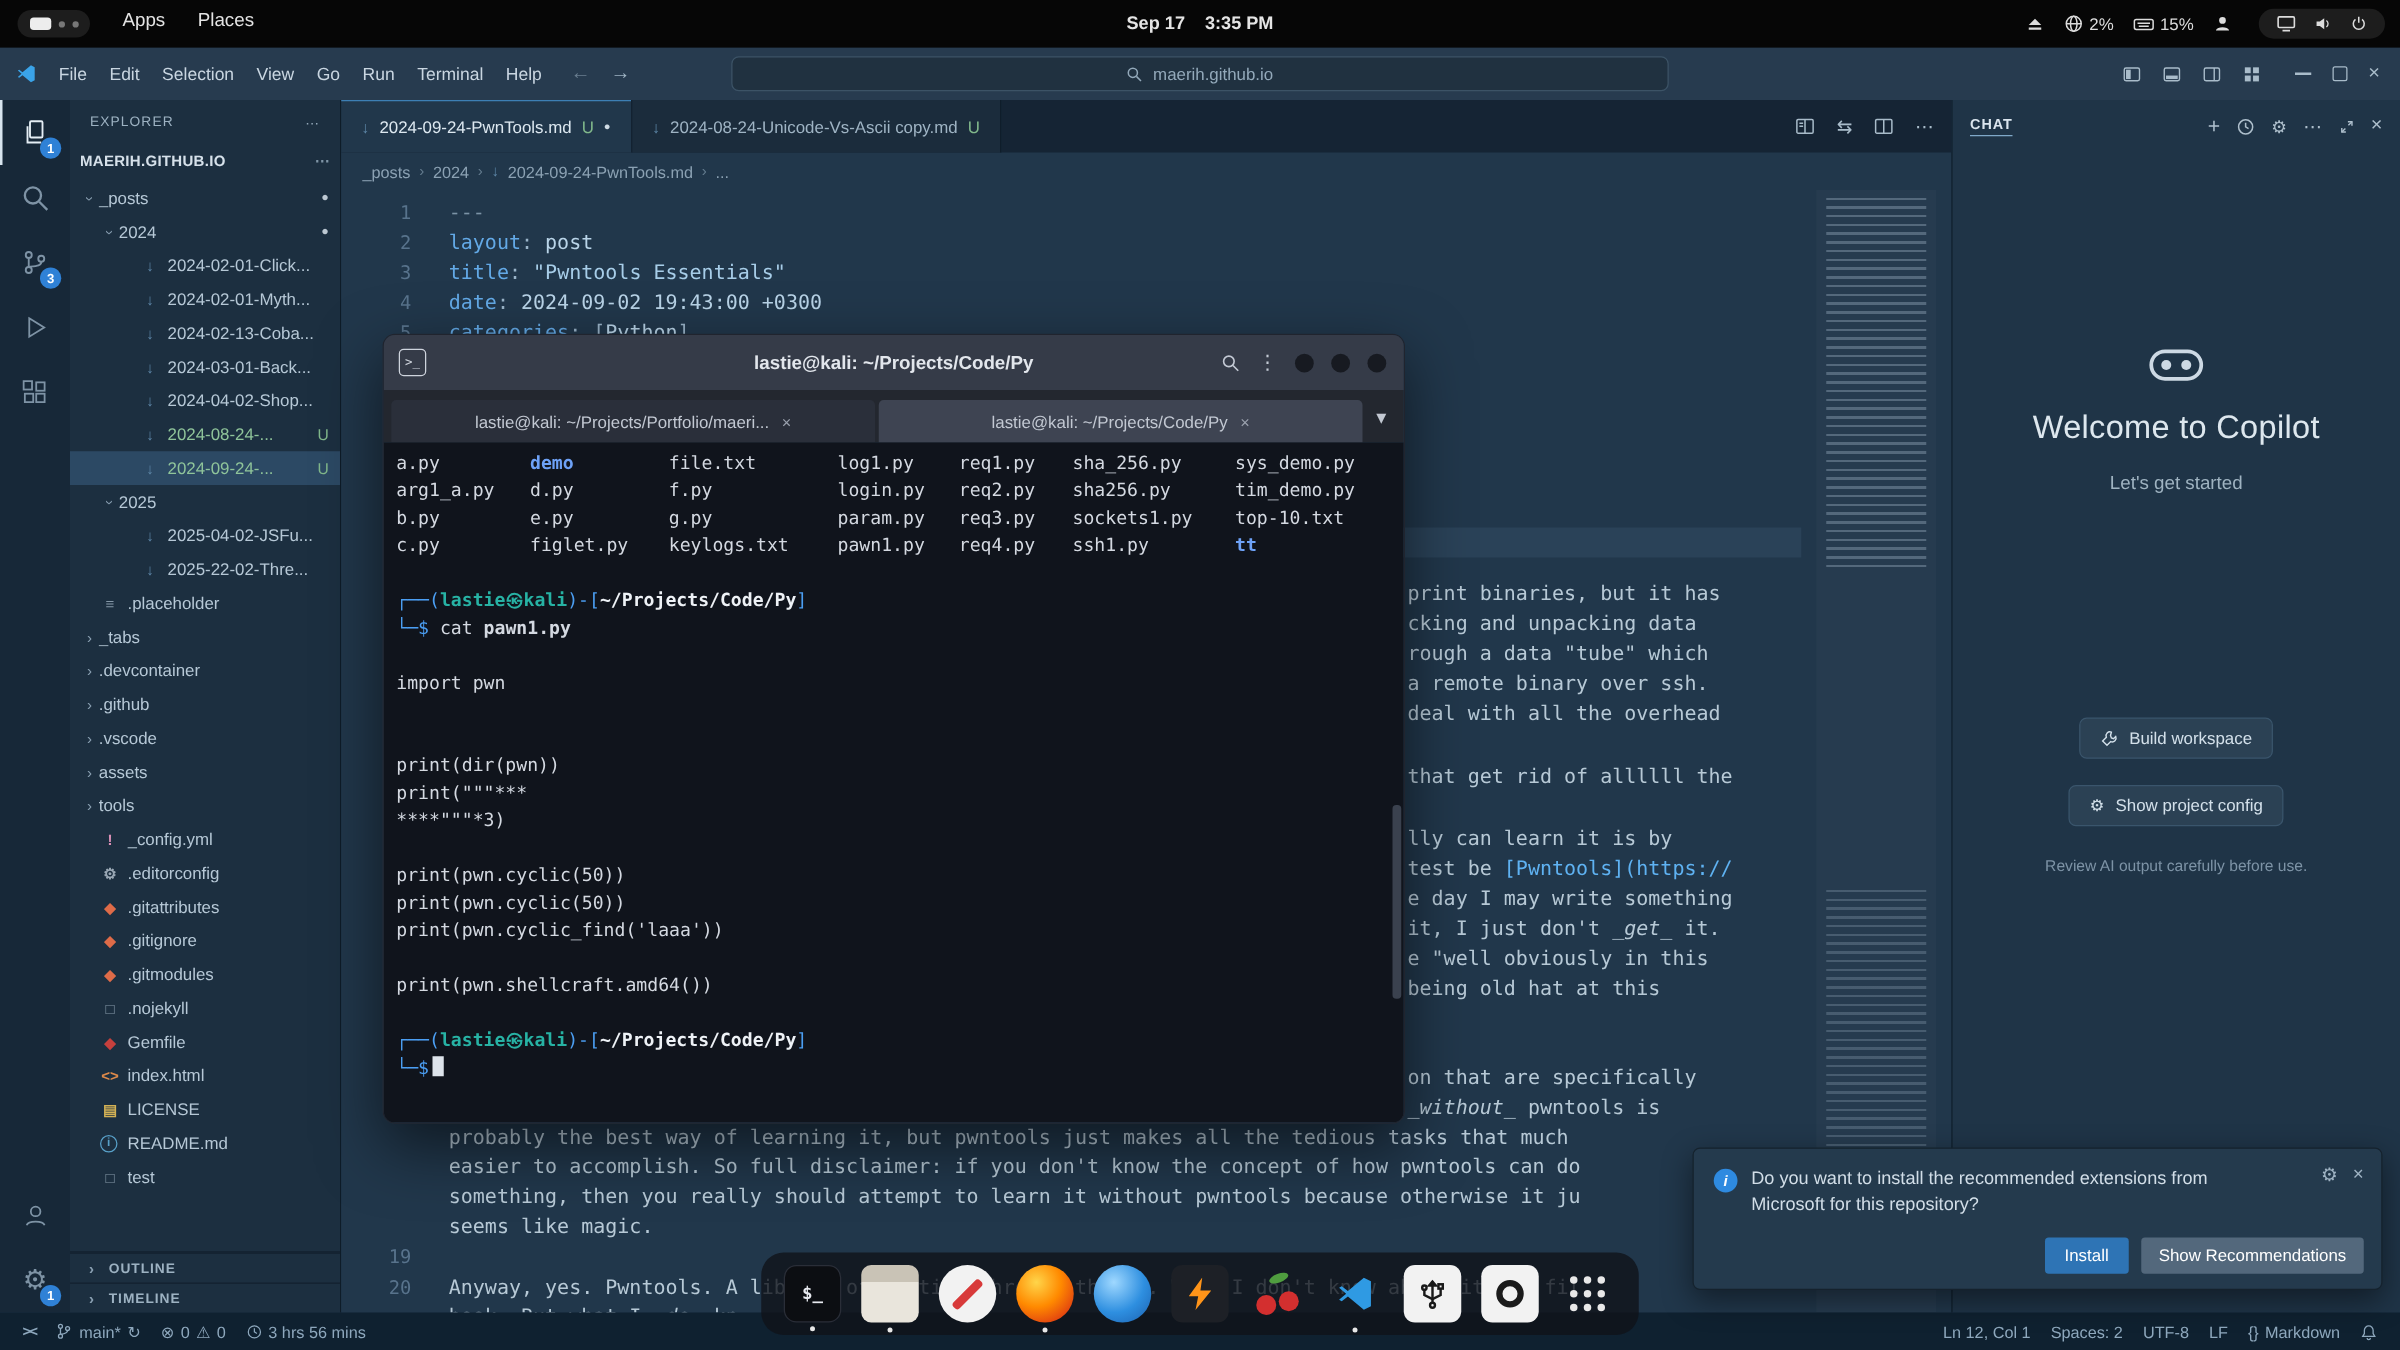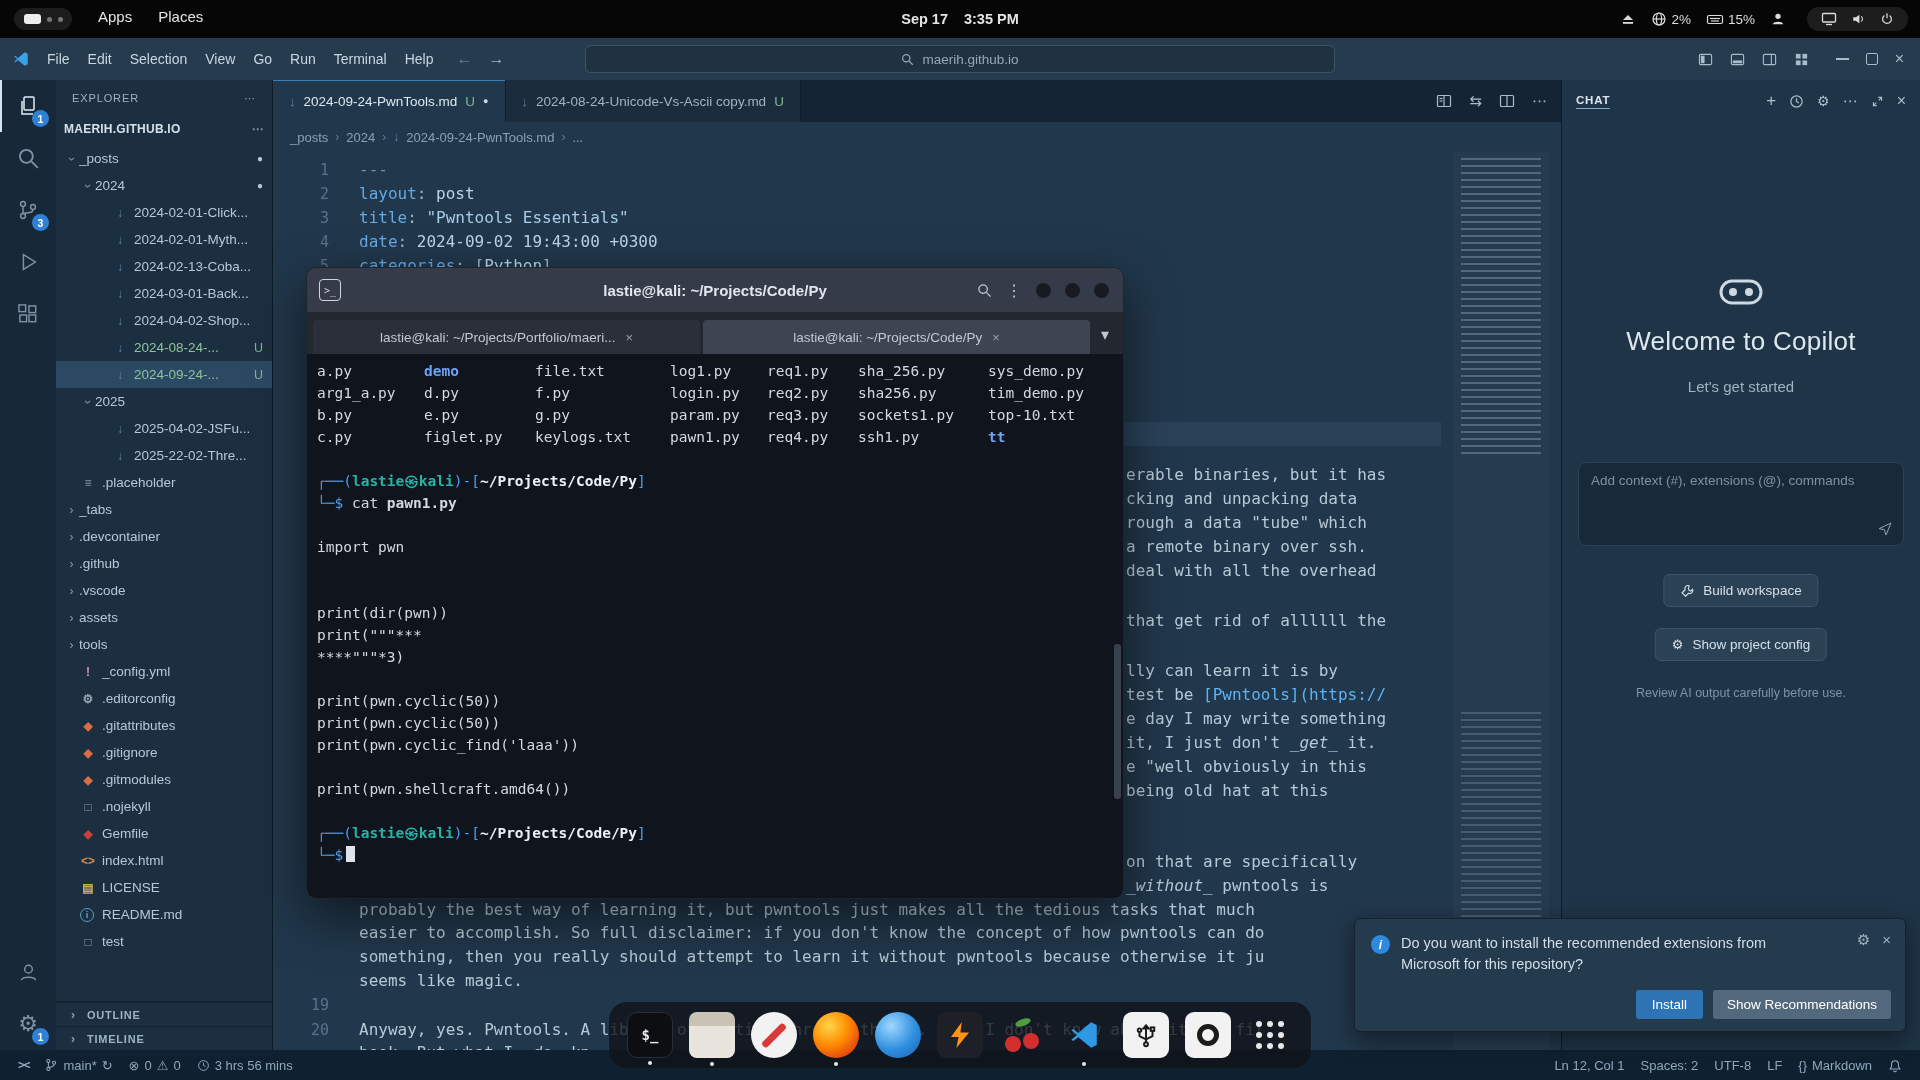--- a/index.html
+++ b/index.html
@@ -559,21 +559,21 @@
               <div class="gut" style="top: 102px;">5</div>
               <div class="gut" style="top: 841px;">19</div>
               <div class="gut" style="top: 866px;">20</div>
             </div>
           <div id="elines">
               <div class="eline" style="top: 6px; left: 86px;"><span class="c-meta">---</span></div>
               <div class="eline" style="top: 30px; left: 86px;"><span class="c-key">layout</span><span class="c-pun">: </span><span class="c-val">post</span></div>
               <div class="eline" style="top: 54px; left: 86px;"><span class="c-key">title</span><span class="c-pun">: </span><span class="c-str">"Pwntools Essentials"</span></div>
               <div class="eline" style="top: 78px; left: 86px;"><span class="c-key">date</span><span class="c-pun">: </span><span class="c-val">2024-09-02 19:43:00 +0300</span></div>
               <div class="eline" style="top: 102px; left: 86px;"><span class="c-key">categories</span><span class="c-pun">: </span><span class="c-pun">[</span><span class="c-val">Python</span><span class="c-pun">]</span></div>
-              <div class="eline" style="top: 311px; left: 853px;"><span class="c-body">erable binaries, but it has</span></div>
+              <div class="eline" style="top: 311px; left: 853px;"><span class="c-body">print binaries, but it has</span></div>
               <div class="eline" style="top: 335px; left: 853px;"><span class="c-body">cking and unpacking data</span></div>
               <div class="eline" style="top: 359px; left: 853px;"><span class="c-body">rough a data "tube" which</span></div>
               <div class="eline" style="top: 383px; left: 853px;"><span class="c-body">a remote binary over ssh.</span></div>
               <div class="eline" style="top: 407px; left: 853px;"><span class="c-body">deal with all the overhead</span></div>
               <div class="eline" style="top: 457px; left: 853px;"><span class="c-body">that get rid of allllll the</span></div>
               <div class="eline" style="top: 507px; left: 853px;"><span class="c-body">lly can learn it is by</span></div>
               <div class="eline" style="top: 531px; left: 853px;"><span class="c-body">test be </span><span class="c-link">[Pwntools](https://</span></div>
               <div class="eline" style="top: 555px; left: 853px;"><span class="c-body">e day I may write something</span></div>
               <div class="eline" style="top: 579px; left: 853px;"><span class="c-body">it, I just don't </span><span class="c-em">_get_</span><span class="c-body"> it.</span></div>
               <div class="eline" style="top: 603px; left: 853px;"><span class="c-body">e "well obviously in this</span></div>
@@ -618,28 +618,20 @@
         <div class="chat-body">
           <span class="copilot-logo">
             <svg width="50" height="40" viewBox="0 0 50 40" fill="none" stroke="#cdd9e4" stroke-width="3">
                 <rect x="5" y="9" width="40" height="22" rx="11"></rect>
                 <circle cx="17" cy="20" r="4" fill="#cdd9e4" stroke="none"></circle>
                 <circle cx="33" cy="20" r="4" fill="#cdd9e4" stroke="none"></circle>
               </svg>
           </span>
           <div class="chat-welcome">Welcome to Copilot</div>
           <div class="chat-sub">Let's get started</div>
-          <div class="chat-input">
-            <textarea placeholder="Add context (#), extensions (@), commands" style=""></textarea>
-            <span class="send-ic">
-              <svg width="16" height="16" viewBox="0 0 24 24" fill="none" stroke="currentColor" stroke-width="1.5">
-                  <path d="M3 11.5L21 3l-7.5 18-2.5-8z"></path>
-                </svg>
-            </span>
-          </div>
           <button class="chat-btn" style="top:452px">
             <svg width="14" height="14" viewBox="0 0 16 16" fill="none" stroke="currentColor" stroke-width="1.3">
                 <path d="M10 2a3.5 3.5 0 0 0-4.6 4.6L2 10l4 4 3.4-3.4A3.5 3.5 0 0 0 14 6l-2 2-2-.8L9.2 5z"></path>
               </svg>
             <span>Build workspace</span>
           </button>
           <button class="chat-btn" style="top:506px">
             <span style="font-size:13px">⚙</span>
             <span>Show project config</span>
           </button>

